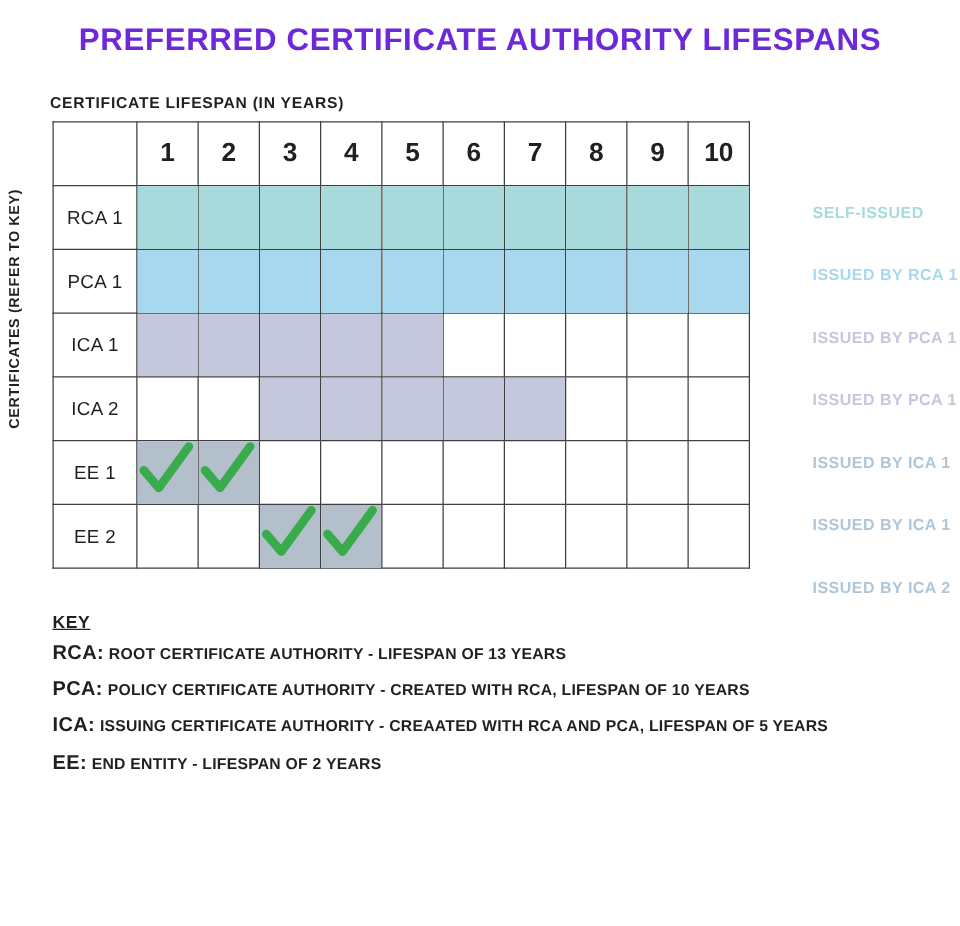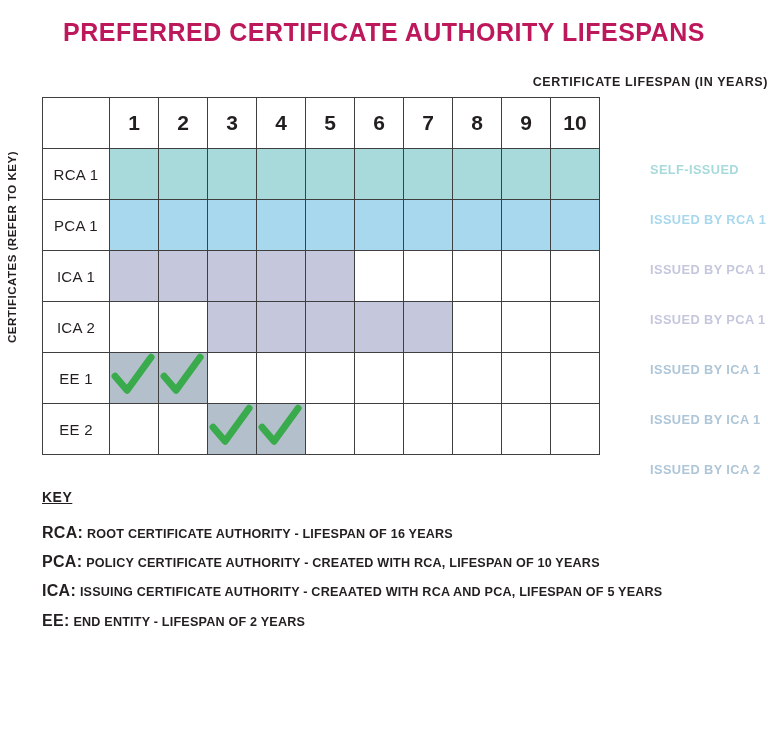--- a/index.html
+++ b/index.html
@@ -15,30 +15,30 @@
     position: relative;
     overflow: hidden;
   }
 
   #title {
     text-align: center;
     font-size: 25px;
     font-weight: bold;
     letter-spacing: 0.5px;
     margin-top: 18px;
-    color: #be185d;
+    color: #6d28d9;
   }
 
   #chart-area {
     position: relative;
     margin-top: 28px;
   }
 
   #col-axis-label {
-    text-align: right;
+    text-align: left;
     font-size: 12.5px;
     font-weight: bold;
     letter-spacing: 0.6px;
     color: #231f20;
     margin-left: 40px;
     margin-bottom: 8px;
   }
 
   #grid-wrap {
     position: relative;
@@ -128,21 +128,21 @@
 
   #key {
     margin-left: 42px;
     margin-top: 34px;
   }
   #key-title {
     font-size: 14px;
     font-weight: bold;
     letter-spacing: 0.5px;
     text-decoration: underline;
-    margin-bottom: 18px;
+    margin-bottom: 8px;
   }
   .key-line {
     font-size: 13px;
     margin-bottom: 10px;
     letter-spacing: 0.2px;
     line-height: 1.2;
   }
   .key-abbr {
     font-size: 16px;
     font-weight: bold;
@@ -295,18 +295,18 @@
         <div class="side-note" style="color: rgb(174, 198, 216);">ISSUED BY ICA 1</div>
         <div class="side-note" style="color: rgb(174, 198, 216);">ISSUED BY ICA 1</div>
         <div class="side-note" style="color: rgb(174, 198, 216);">ISSUED BY ICA 2</div>
       </div>
   </div>
 </div>
 
 <div id="key">
   <div id="key-title">KEY</div>
   <div id="key-lines">
-      <div class="key-line"><span class="key-abbr">RCA:</span> <span class="key-text">ROOT CERTIFICATE AUTHORITY - LIFESPAN OF 16 YEARS</span></div>
+      <div class="key-line"><span class="key-abbr">RCA:</span> <span class="key-text">ROOT CERTIFICATE AUTHORITY - LIFESPAN OF 13 YEARS</span></div>
       <div class="key-line"><span class="key-abbr">PCA:</span> <span class="key-text">POLICY CERTIFICATE AUTHORITY - CREATED WITH RCA, LIFESPAN OF 10 YEARS</span></div>
       <div class="key-line"><span class="key-abbr">ICA:</span> <span class="key-text">ISSUING CERTIFICATE AUTHORITY - CREAATED WITH RCA AND PCA, LIFESPAN OF 5 YEARS</span></div>
       <div class="key-line"><span class="key-abbr">EE:</span> <span class="key-text">END ENTITY - LIFESPAN OF 2 YEARS</span></div>
     </div>
 </div>
 
 </body></html>

